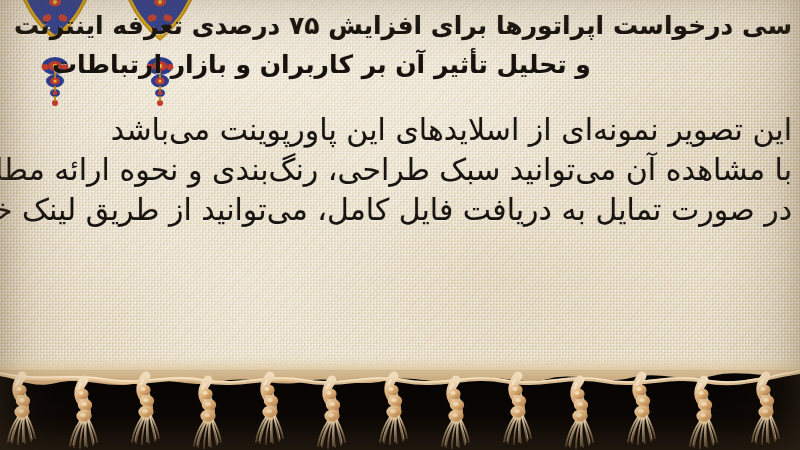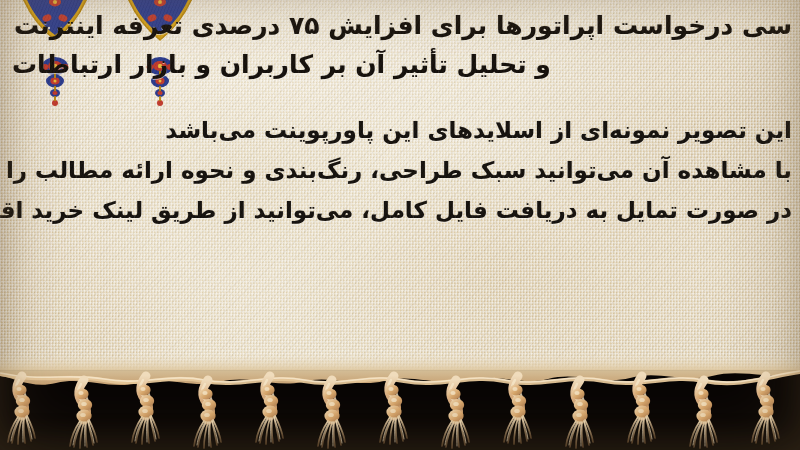--- a/index.html
+++ b/index.html
@@ -107,42 +107,42 @@
     color: #14100c;
     font-weight: 700;
     white-space: nowrap;
     text-align: right;
     letter-spacing: -0.2px;
     text-shadow:
       0 1px 0 rgba(255,252,242,0.55),
       0 0 1px rgba(40,28,12,0.35);
   }
 
-  .title-block { top: 6px; }
+  .title-block { top: 6px; margin-left: 40px; }
   .title-block .line {
     font-size: 25px;
     line-height: 39px;
     direction: rtl;
     text-align: left;
     white-space: nowrap;
     color: #140f0a;
     font-weight: 700;
   }
   .title-block .line-1 { text-align: right; }
   .title-block .line-2 { padding-left: 4px; }
 
   .body-block { top: 110px; }
   .body-block .line {
-    font-size: 23px;
+    font-size: 30px;
     line-height: 40px;
     direction: rtl;
     text-align: right;
     white-space: nowrap;
     color: #14100c;
-    font-weight: 700;
+    font-weight: 400;
     margin-left: 7px;
   }
   .body-block .line-1 { padding-left: 0px; }
   .body-block .line-2 { padding-left: 0px; }
   .body-block .line-3 { padding-left: 0px; }
 
   
   .fringe-zone {
     position: absolute;
     left: 0;

